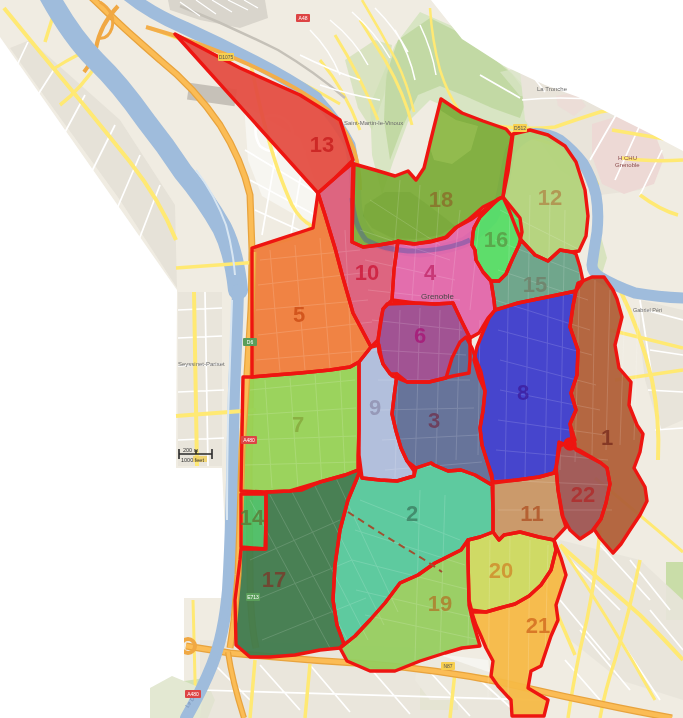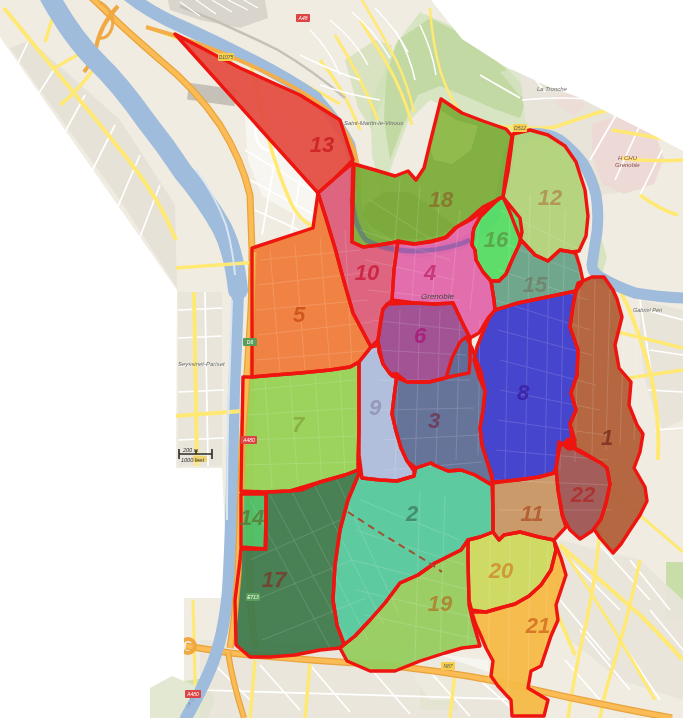--- a/index.html
+++ b/index.html
@@ -1,16 +1,16 @@
 <!DOCTYPE html>
 <html><head>
 <meta charset="utf-8">
 <style>
 html,body{margin:0;padding:0;background:#fff;}
-#map{width:683px;height:718px;position:relative;overflow:hidden;font-family:"Liberation Sans",sans-serif;font-style:italic;}
+#map{width:683px;height:718px;position:relative;overflow:hidden;font-family:"Liberation Sans",sans-serif;}
 </style>
 </head>
 <body>
 
 <div id="map">
 <svg width="683" height="718" viewBox="0 0 683 718" xmlns="http://www.w3.org/2000/svg">
 
 <rect x="0" y="0" width="683" height="718" fill="#f0ece2"></rect>
 <g id="hills">
 

